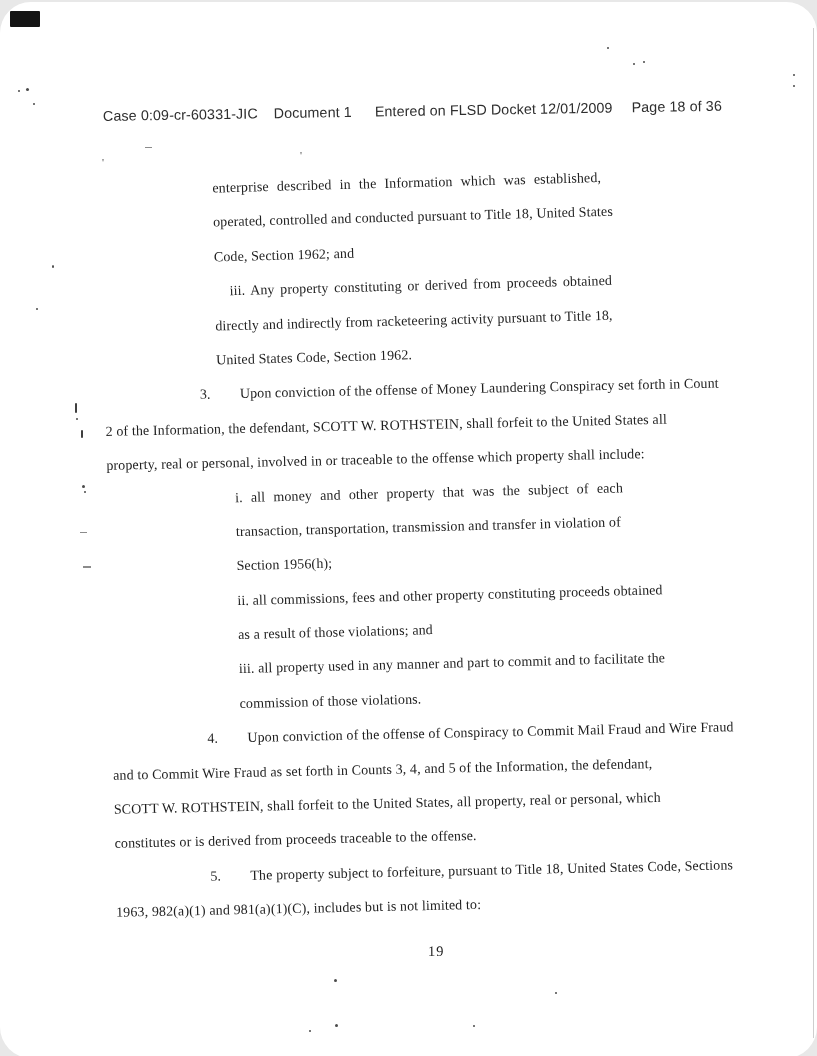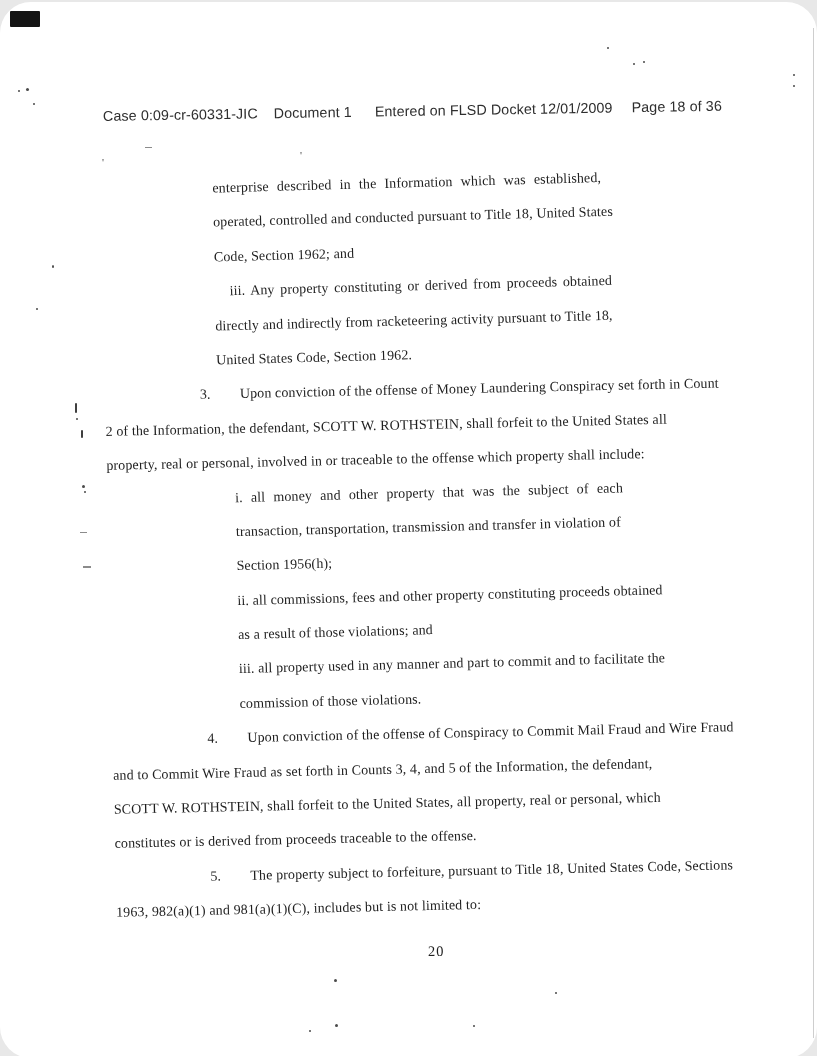--- a/index.html
+++ b/index.html
@@ -96,21 +96,21 @@
 
     <div class="line para"><span class="pnum">4.</span><span class="ptext">Upon conviction of the offense of Conspiracy to Commit Mail Fraud and Wire Fraud</span></div>
     <div class="line">and to Commit Wire Fraud as set forth in Counts 3, 4, and 5 of the Information, the defendant,</div>
     <div class="line">SCOTT  W. ROTHSTEIN, shall forfeit to the United States, all property, real or personal, which</div>
     <div class="line">constitutes or is derived from proceeds traceable to the offense.</div>
 
     <div class="line para"><span class="pnum">5.</span><span class="ptext">The property subject to forfeiture, pursuant to Title 18, United States Code, Sections</span></div>
     <div class="line">1963, 982(a)(1) and 981(a)(1)(C), includes but is not limited to:</div>
   </div>
 
-  <div class="pagenum">20</div>
+  <div class="pagenum">19</div>
 
   <div class="speck" style="left:18px;top:88px;width:2px;height:2px;"></div>
   <div class="speck" style="left:26px;top:86px;width:3px;height:3px;"></div>
   <div class="speck" style="left:33px;top:101px;width:2px;height:2px;"></div>
   <span class="tick" style="left:102px;top:155px;">'</span>
   <span class="tick" style="left:300px;top:148px;">'</span>
   <div class="dash" style="left:145px;top:145px;width:7px;height:1px;"></div>
   <div class="speck" style="left:607px;top:45px;width:2px;height:2px;"></div>
   <div class="speck" style="left:633px;top:61px;width:2px;height:2px;"></div>
   <div class="speck" style="left:643px;top:59px;width:2px;height:2px;"></div>

